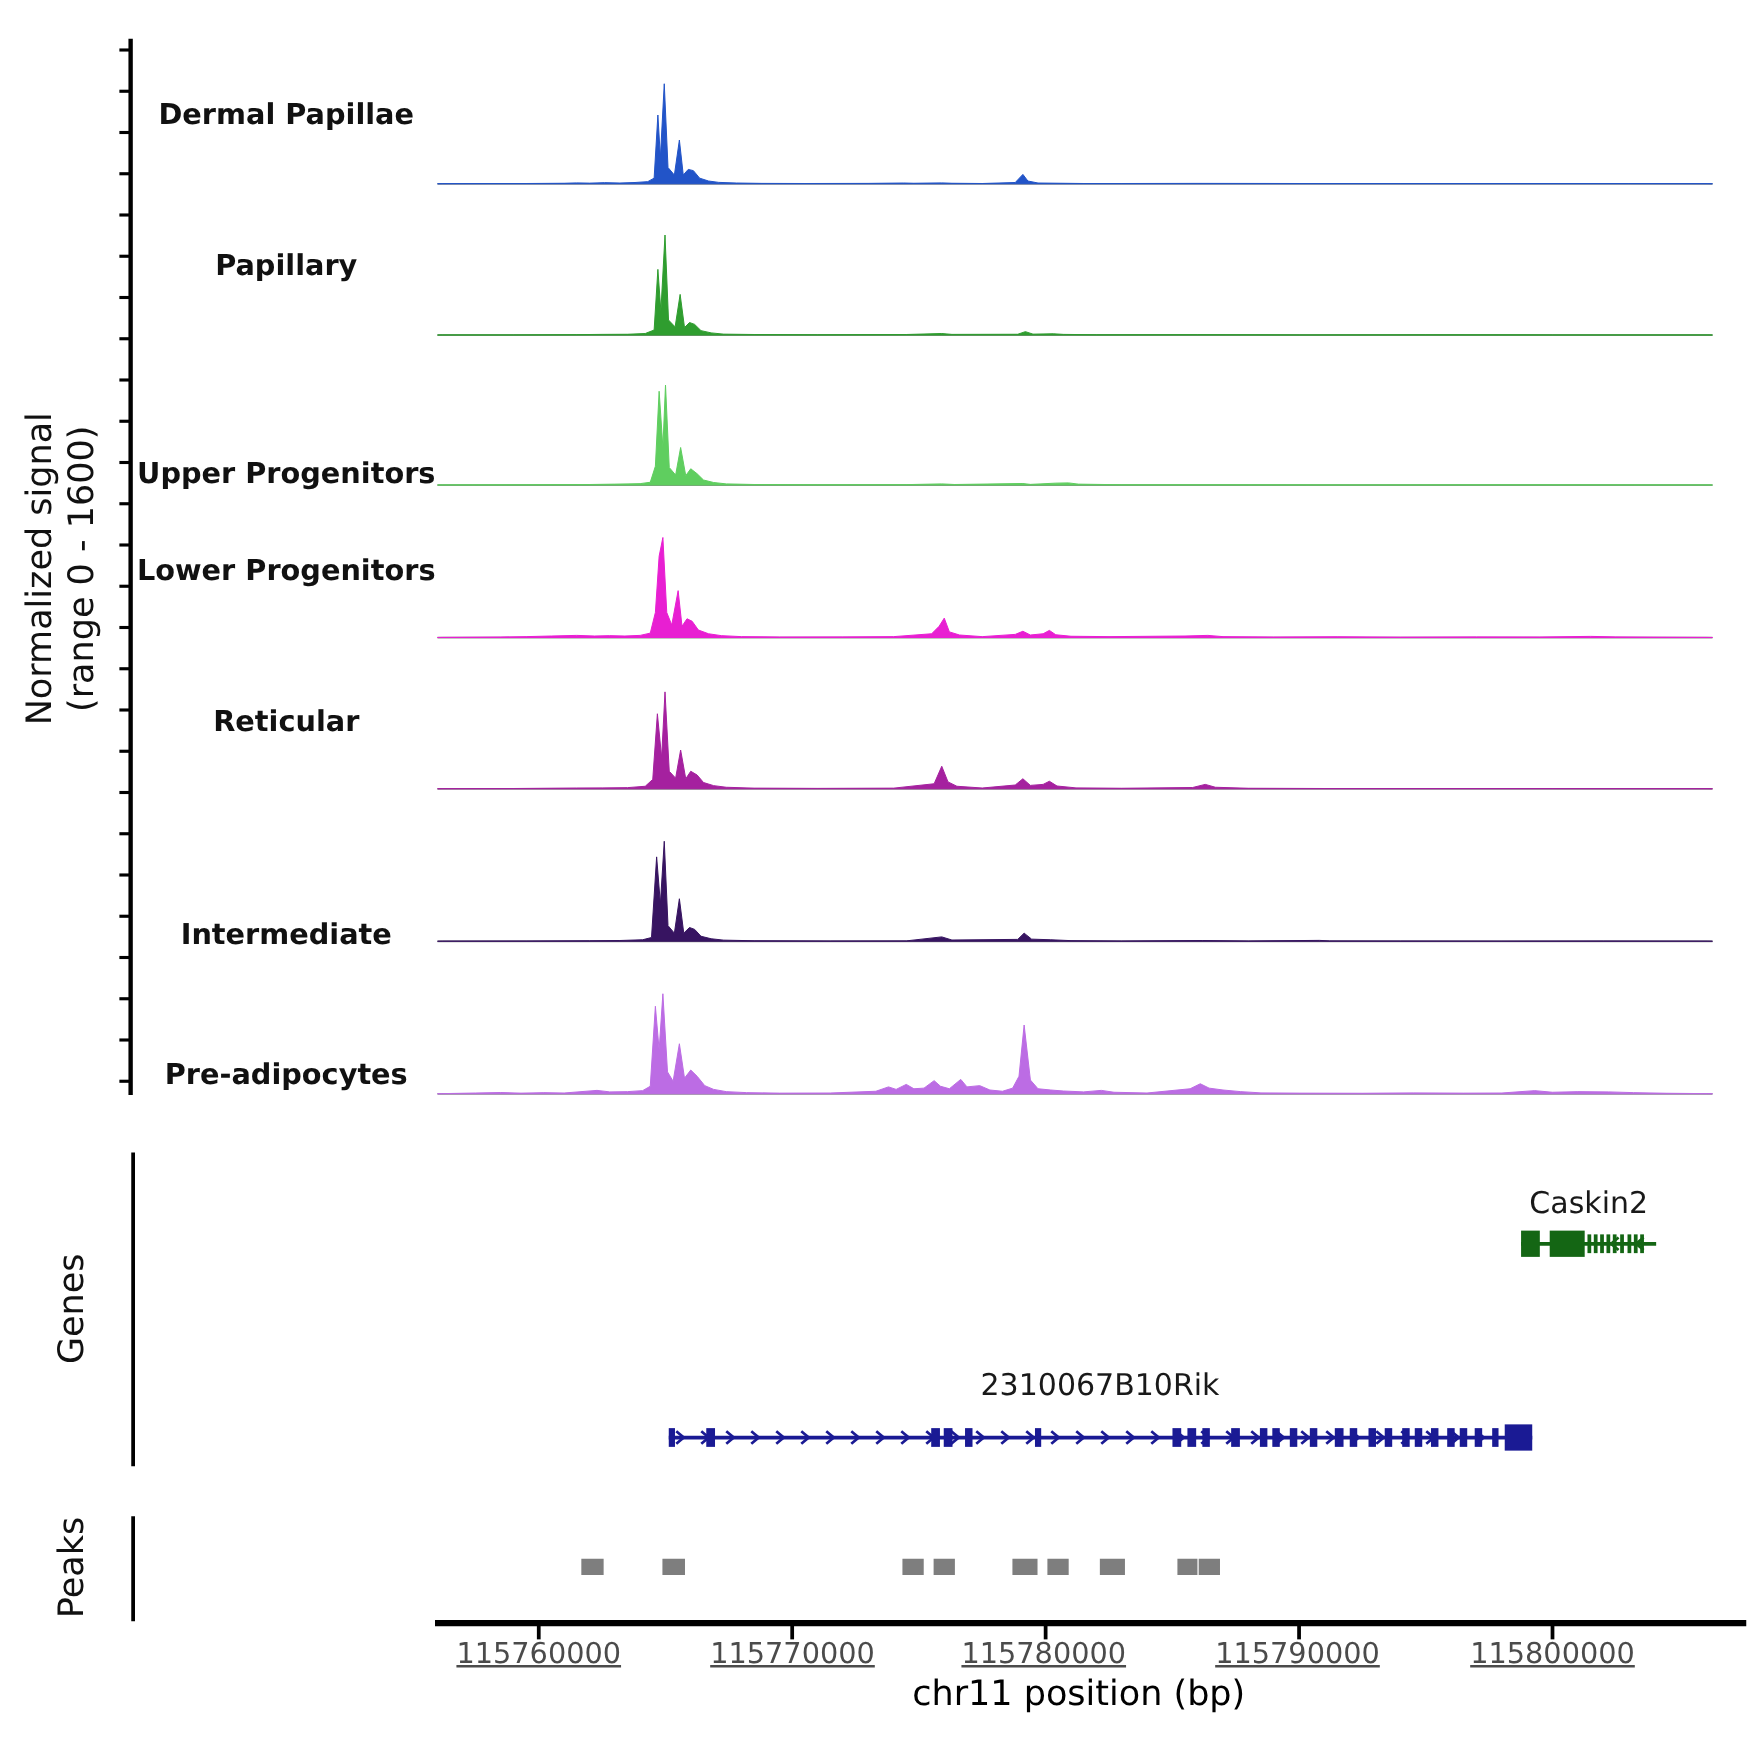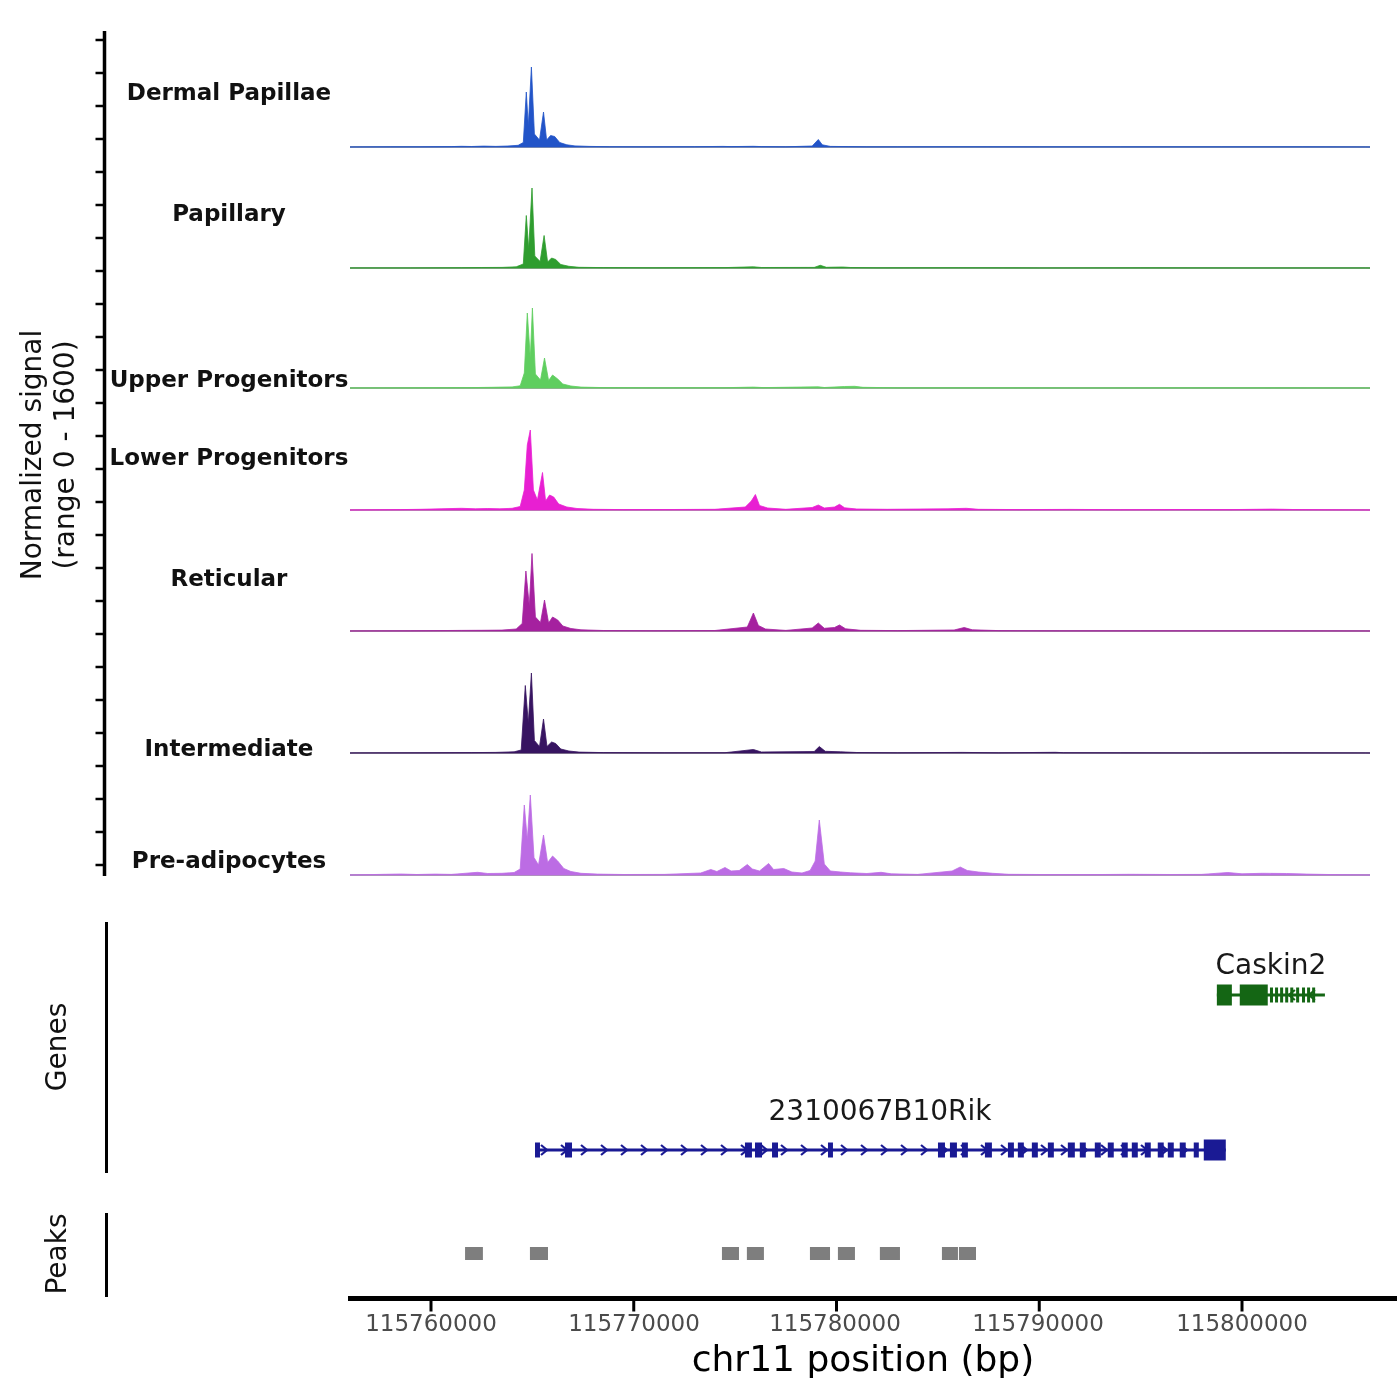--- a/index.html
+++ b/index.html
@@ -8,27 +8,27 @@
   #plot{position:absolute;left:0;top:0;}
   .track-label{position:absolute;left:89px;width:280px;height:30px;line-height:30px;
                text-align:center;font-size:23px;color:#111;font-weight:bold;}
   .tl0{top:77px;} .tl1{top:198px;} .tl2{top:320px;margin-top:44px;} .tl3{top:442px;}
   .tl4{top:563px;} .tl5{top:685px;margin-top:48px;} .tl6{top:806px;margin-top:39px;}
   .yaxis-label{position:absolute;left:-252px;top:422px;width:600px;height:66px;
                transform:rotate(-90deg);text-align:center;font-size:28px;color:#111;line-height:33px;}
   .section-label{position:absolute;left:-93px;width:300px;height:36px;line-height:36px;
                  transform:rotate(-90deg);text-align:center;font-size:28px;color:#111;}
   .genes-label{top:1029px;} .peaks-label{top:1236px;}
-  .gene-name{position:absolute;text-align:center;font-size:28px;color:#191919;}
+  .gene-name{position:absolute;text-align:center;font-size:24px;color:#191919;}
   .gn-caskin2{left:1171px;top:948px;width:200px;}
   .gn-rik{left:730px;top:1094px;width:300px;}
-  .xtick{position:absolute;top:1310px;width:200px;text-align:center;font-size:23px;color:#4b4b4b;}
+  .xtick{position:absolute;top:1310px;width:200px;text-align:center;font-size:23px;color:#4b4b4b;text-decoration:underline;}
   .xt0{left:331px;} .xt1{left:534px;} .xt2{left:735px;} .xt3{left:938px;} .xt4{left:1142px;}
   .xaxis-title{position:absolute;left:663px;top:1338px;width:400px;text-align:center;
-               font-size:36px;color:#000;}
+               font-size:28px;color:#000;}
 </style>
 </head>
 <body>
 
 <div class="canvas">
   <svg id="plot" width="1400" height="1400" viewBox="0 0 1400 1400">
       <line x1="104.5" y1="31" x2="104.5" y2="876" stroke="#000" stroke-width="3.5"></line>
       <line x1="95.5" y1="40" x2="103.5" y2="40" stroke="#000" stroke-width="2.5"></line>
       <line x1="95.5" y1="73" x2="103.5" y2="73" stroke="#000" stroke-width="2.5"></line>
       <line x1="95.5" y1="106" x2="103.5" y2="106" stroke="#000" stroke-width="2.5"></line>

